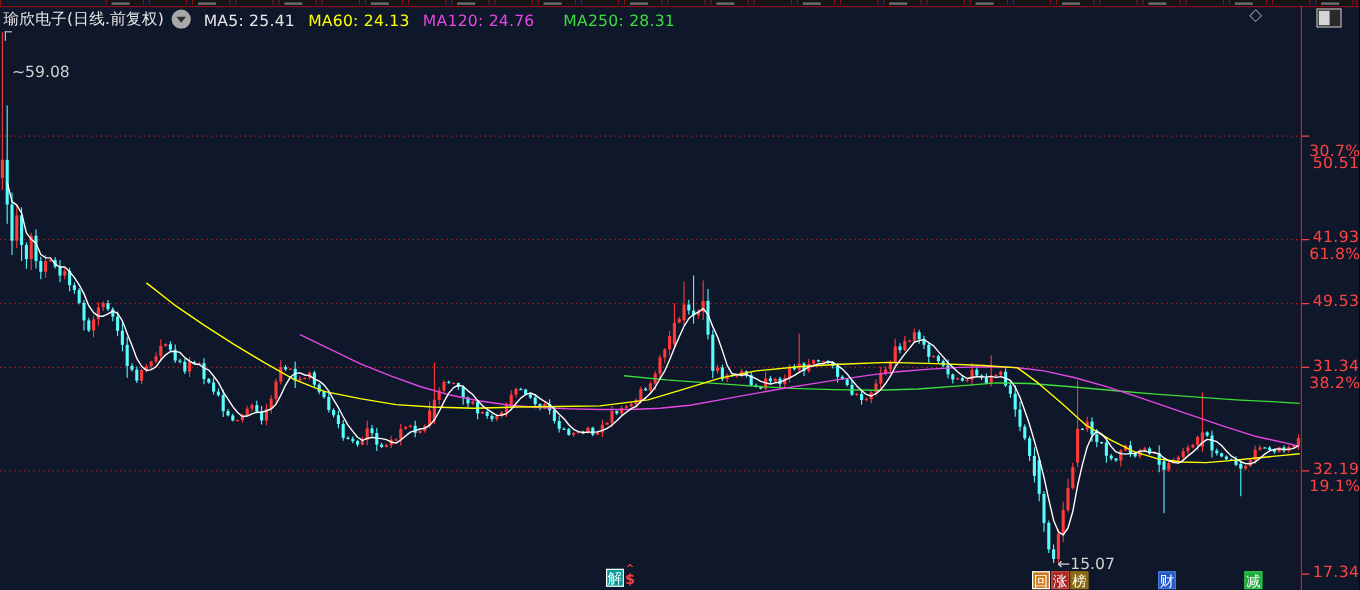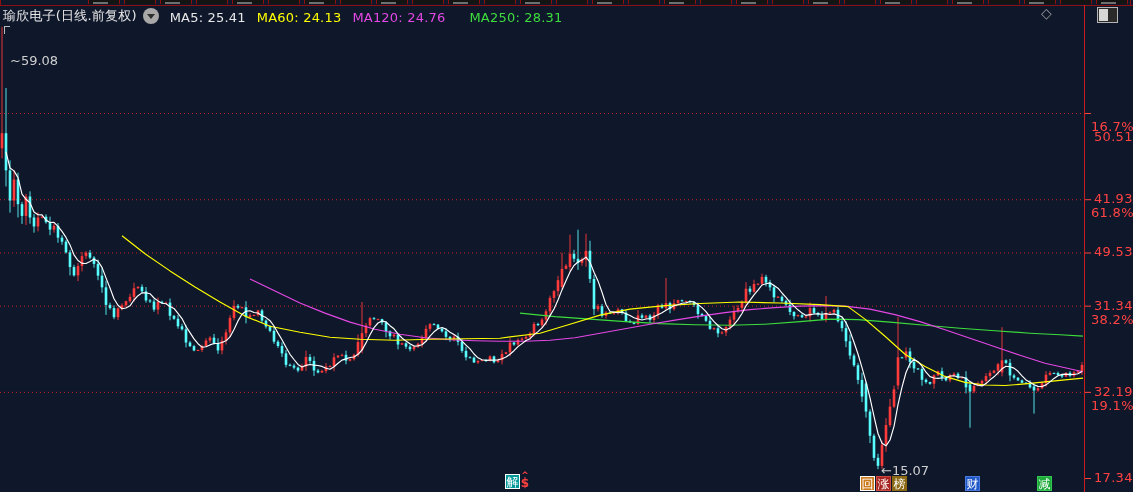--- a/index.html
+++ b/index.html
@@ -679,21 +679,21 @@
       <polyline points="122.0,235.7 145.0,253.8 170.0,270.9 195.0,287.0 220.0,302.0 245.0,316.1 270.0,326.2 300.0,332.2 330.0,337.2 360.0,339.2 395.0,340.2 430.0,339.2 465.0,338.7 500.0,338.2 540.0,333.2 570.0,324.2 600.0,315.1 630.0,309.1 665.0,305.6 700.0,303.5 740.0,302.0 780.0,303.0 820.0,304.6 848.0,306.6 865.0,319.1 885.0,336.2 905.0,354.3 925.0,366.4 945.0,376.4 965.0,382.4 985.0,385.0 1005.0,385.5 1025.0,383.9 1045.0,381.9 1065.0,379.9 1083.0,378.1" fill="none" stroke="#ffff00" stroke-width="1.15" stroke-linejoin="round"></polyline>
       <polyline points="6.0,151.8 10.0,168.0 14.0,170.9 18.0,177.6 22.0,194.1 26.0,199.3 30.0,202.7 34.0,212.1 38.0,214.8 42.0,214.9 46.0,220.1 50.0,222.5 54.0,222.4 58.0,226.4 62.0,231.4 66.0,237.4 70.0,244.9 74.0,254.8 78.0,260.5 82.0,263.4 86.0,263.5 90.0,261.6 94.0,259.3 98.0,261.2 102.0,267.4 106.0,277.9 110.0,288.0 114.0,298.7 118.0,305.2 122.0,308.8 126.0,308.0 130.0,305.8 134.0,300.0 138.0,295.7 142.0,292.9 146.0,292.8 150.0,293.7 154.0,298.0 158.0,300.9 162.0,303.3 166.0,303.7 170.0,306.6 174.0,308.4 178.0,313.3 182.0,318.6 186.0,326.5 190.0,332.6 194.0,338.9 198.0,343.7 202.0,347.1 206.0,346.7 210.0,344.9 214.0,343.5 218.0,343.5 222.0,342.5 226.0,340.8 230.0,336.9 234.0,329.5 238.0,320.9 242.0,314.2 246.0,311.2 250.0,310.7 254.0,312.5 258.0,313.0 262.0,315.7 266.0,317.6 270.0,320.7 274.0,326.0 278.0,333.1 282.0,339.7 286.0,347.3 290.0,354.3 294.0,359.5 298.0,364.4 302.0,367.0 306.0,365.4 310.0,364.5 314.0,365.1 318.0,365.5 322.0,366.4 326.0,368.3 330.0,369.3 334.0,366.7 338.0,363.3 342.0,360.1 346.0,358.9 350.0,357.5 354.0,357.0 358.0,354.3 362.0,350.0 366.0,342.9 370.0,334.7 374.0,327.6 378.0,323.0 382.0,320.9 386.0,322.0 390.0,325.7 394.0,328.8 398.0,333.8 402.0,338.0 406.0,341.1 410.0,343.7 414.0,346.1 418.0,345.9 422.0,344.8 426.0,341.3 430.0,336.2 434.0,331.8 438.0,328.8 442.0,327.5 446.0,329.1 450.0,332.2 454.0,334.6 458.0,337.2 462.0,341.1 466.0,345.2 470.0,348.9 474.0,354.0 478.0,357.8 482.0,359.7 486.0,360.4 490.0,360.1 494.0,360.1 498.0,359.9 502.0,358.7 506.0,357.0 510.0,354.2 514.0,350.7 518.0,346.6 522.0,343.6 526.0,340.5 530.0,338.7 534.0,334.6 538.0,331.6 542.0,327.8 546.0,322.7 550.0,315.6 554.0,309.0 558.0,300.0 562.0,289.9 566.0,280.8 570.0,271.9 574.0,265.5 578.0,262.0 582.0,260.1 586.0,257.1 590.0,262.1 594.0,272.2 598.0,280.9 602.0,292.2 606.0,304.5 610.0,311.5 614.0,312.1 618.0,312.7 622.0,312.1 626.0,313.8 630.0,315.5 634.0,317.8 638.0,319.0 642.0,320.0 646.0,319.0 650.0,318.5 654.0,316.7 658.0,314.8 662.0,312.8 666.0,310.3 670.0,308.1 674.0,305.7 678.0,304.7 682.0,303.3 686.0,302.9 690.0,301.5 694.0,301.9 698.0,304.6 702.0,307.6 706.0,311.6 710.0,316.9 714.0,321.6 718.0,325.5 722.0,328.7 726.0,330.0 730.0,328.1 734.0,324.7 738.0,319.6 742.0,313.5 746.0,305.8 750.0,300.3 754.0,294.9 758.0,290.1 762.0,285.0 766.0,283.8 770.0,282.9 774.0,285.6 778.0,288.2 782.0,293.0 786.0,297.4 790.0,302.3 794.0,306.1 798.0,309.8 802.0,313.1 806.0,315.4 810.0,314.6 814.0,314.0 818.0,313.9 822.0,314.3 826.0,313.6 830.0,314.5 834.0,313.9 838.0,315.2 842.0,316.9 846.0,322.6 850.0,331.2 854.0,342.3 858.0,354.0 862.0,367.7 866.0,381.8 870.0,397.8 874.0,416.3 878.0,433.5 882.0,443.2 886.0,445.8 890.0,440.0 894.0,426.3 898.0,404.6 902.0,387.2 906.0,372.5 910.0,363.5 914.0,359.3 918.0,361.7 922.0,366.1 926.0,372.2 930.0,376.6 934.0,378.0 938.0,378.4 942.0,378.0 946.0,377.7 950.0,376.0 954.0,375.7 958.0,377.0 962.0,377.0 966.0,378.4 970.0,381.6 974.0,384.1 978.0,385.2 982.0,385.9 986.0,383.6 990.0,379.9 994.0,376.8 998.0,372.9 1002.0,368.8 1006.0,366.2 1010.0,366.7 1014.0,368.1 1018.0,371.3 1022.0,375.8 1026.0,379.9 1030.0,382.3 1034.0,384.8 1038.0,386.4 1042.0,386.5 1046.0,384.9 1050.0,381.9 1054.0,378.4 1058.0,375.8 1062.0,374.4 1066.0,374.1 1070.0,374.6 1074.0,374.5 1078.0,373.7 1082.0,371.4" fill="none" stroke="#ffffff" stroke-width="1.15" stroke-linejoin="round"></polyline>
     </svg>
 
   <div id="high-pointer"></div>
   <div class="price-marker" id="high-marker" style="left:10px;top:27px;margin-top:27px;">~59.08</div>
   <div class="price-marker" id="low-marker" style="left: 881px; top: 464px;">←15.07</div>
 
   <div id="axis-labels">
       <div class="axis-num" style="left: 1094px; top: 106px; margin-top: 24px;">50.51</div>
-      <div class="axis-pct" style="left: 1091px; top: 120px;">16.7%</div>
+      <div class="axis-pct" style="left: 1091px; top: 120px;">30.7%</div>
       <div class="axis-num" style="left: 1094px; top: 192.229px;">41.93</div>
       <div class="axis-pct" style="left: 1091px; top: 206.229px;">61.8%</div>
       <div class="axis-num" style="left: 1094px; top: 245.494px;">49.53</div>
       <div class="axis-num" style="left: 1094px; top: 298.659px;">31.34</div>
       <div class="axis-pct" style="left: 1091px; top: 312.659px;">38.2%</div>
       <div class="axis-num" style="left: 1094px; top: 384.887px;">32.19</div>
       <div class="axis-pct" style="left: 1091px; top: 398.887px;">19.1%</div>
       <div class="axis-num" style="left: 1094px; top: 471.016px;">17.34</div>
     </div>
   <div id="event-markers">

